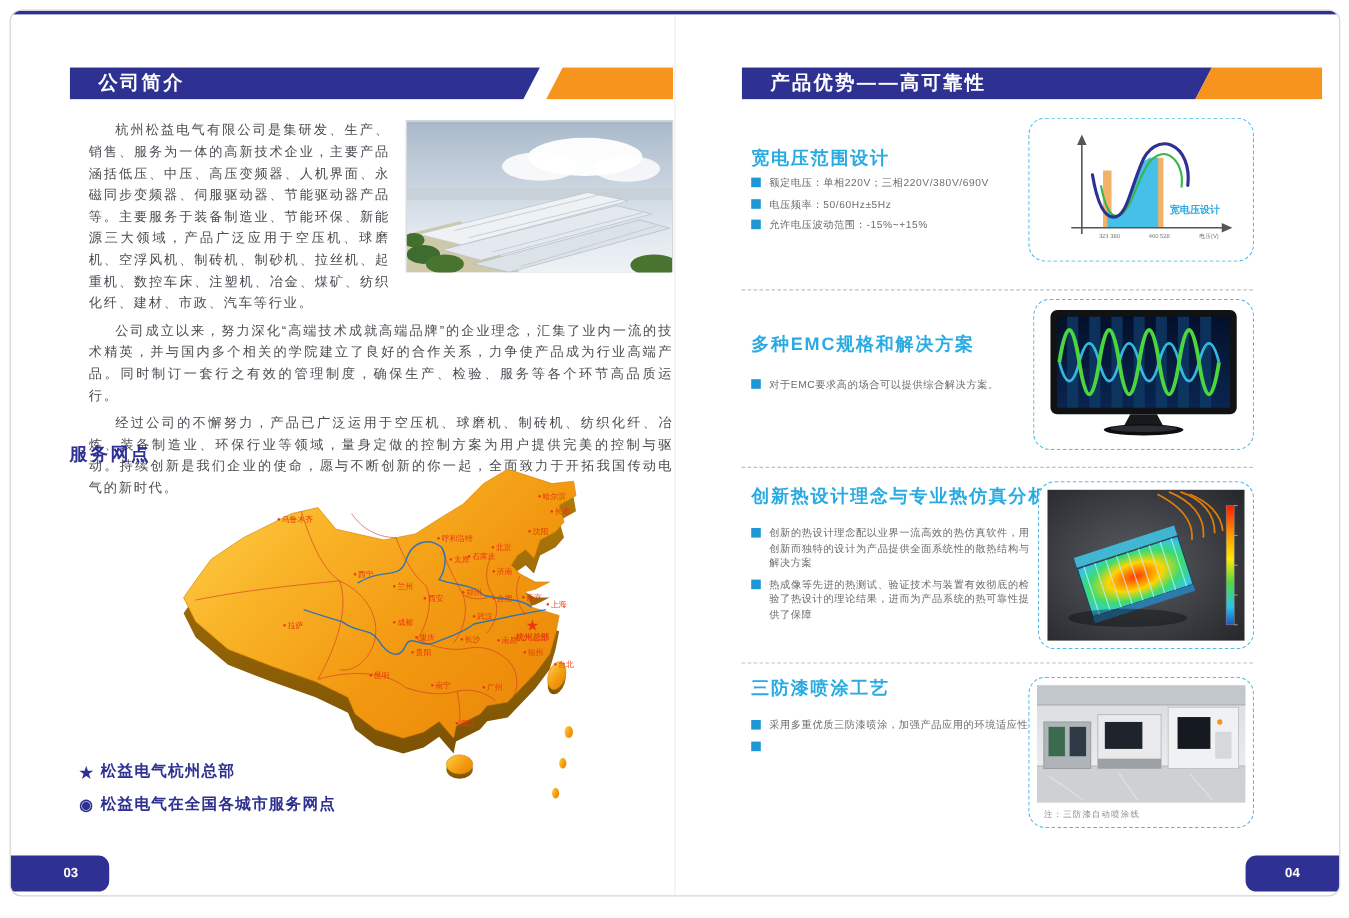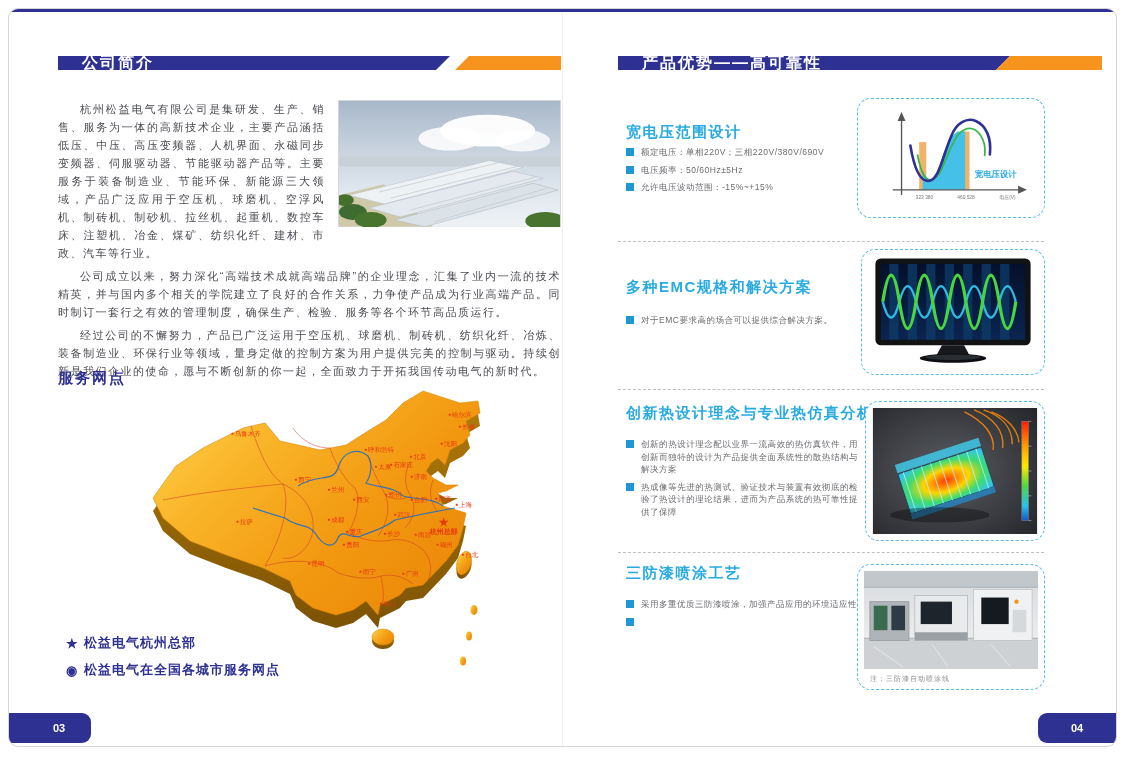--- a/index.html
+++ b/index.html
@@ -6,28 +6,28 @@
   body{width:1124px;height:765px;position:relative;font-family:"Liberation Sans",sans-serif;-webkit-font-smoothing:antialiased;}
   .card{position:absolute;left:8px;top:8px;width:1107px;height:737px;background:#fff;border:1px solid #d6d6d6;border-radius:10px;overflow:hidden;}
   .topstrip{position:absolute;left:0;top:0;width:100%;height:3px;background:#2e3192;}
   .foldline{position:absolute;left:553px;top:3px;bottom:0;width:1px;background:#efefef;}
 
   .page{position:absolute;top:47px;height:680px;}
   #pageL{left:49px;width:503px;}
   #pageR{left:609px;width:484px;}
 
   
-  .banner{position:absolute;left:0;top:0;width:100%;height:14px;}
+  .banner{position:absolute;left:0;top:0;width:100%;height:27px;}
   .banner .blue{position:absolute;left:0;top:0;height:100%;width:392px;background:#2e3192;clip-path:polygon(0 0,100% 0,calc(100% - 14px) 100%,0 100%);display:flex;align-items:center;}
   .banner .blue span{color:#fff;font-size:16px;font-weight:bold;letter-spacing:2px;padding-left:24px;}
   .banner .orange{position:absolute;right:0;top:0;height:100%;width:106px;background:#f7941e;clip-path:polygon(14px 0,100% 0,100% 100%,0 100%);}
 
   
   .bodytext{position:absolute;left:0;top:44px;width:503px;color:#4b4c52;font-size:11px;line-height:18px;letter-spacing:1.5px;text-align:justify;}
-  .bodytext p{margin:0 0 5px 0;text-indent:2em;}
+  .bodytext p{margin:0 0 5px 16px;text-indent:2em;}
   .photo-building{float:right;width:223px;height:127px;margin:0 0 8px 13px;border:1px solid #cfd6dc;box-sizing:border-box;}
   .service-title{position:absolute;left:0;top:313px;color:#2e3192;font-size:15px;font-weight:bold;letter-spacing:2px;}
 
   
   .map-wrap{position:absolute;left:70px;top:332px;width:410px;height:325px;}
   .map-wrap svg{width:100%;height:100%;}
   .map-labels{position:absolute;left:0;top:0;width:100%;height:100%;}
   .map-city{position:absolute;transform:translate(-3px,-60%);color:#e8380d;font-size:6.5px;white-space:nowrap;line-height:1;}
   .map-city i{font-style:normal;font-size:5px;margin-right:1px;vertical-align:1px;}
   .map-city.hq{transform:translate(-50%,-6px);display:flex;flex-direction:column;align-items:center;font-size:7px;font-weight:bold;}

